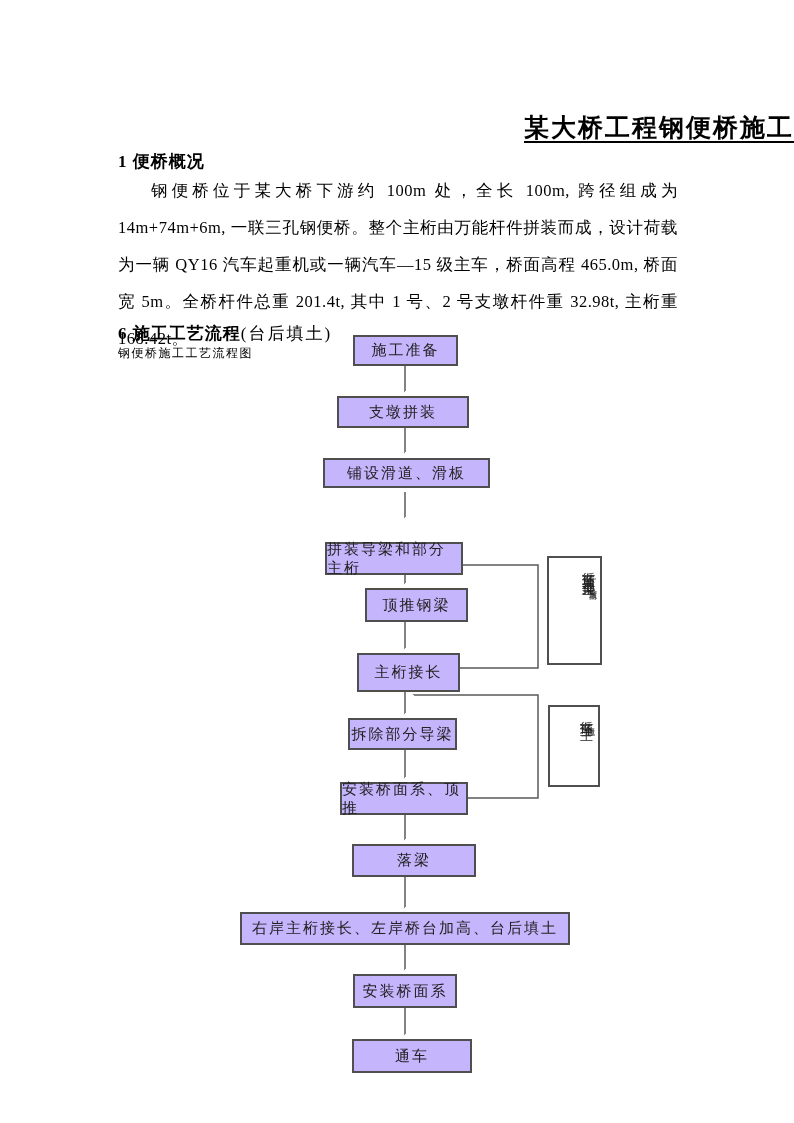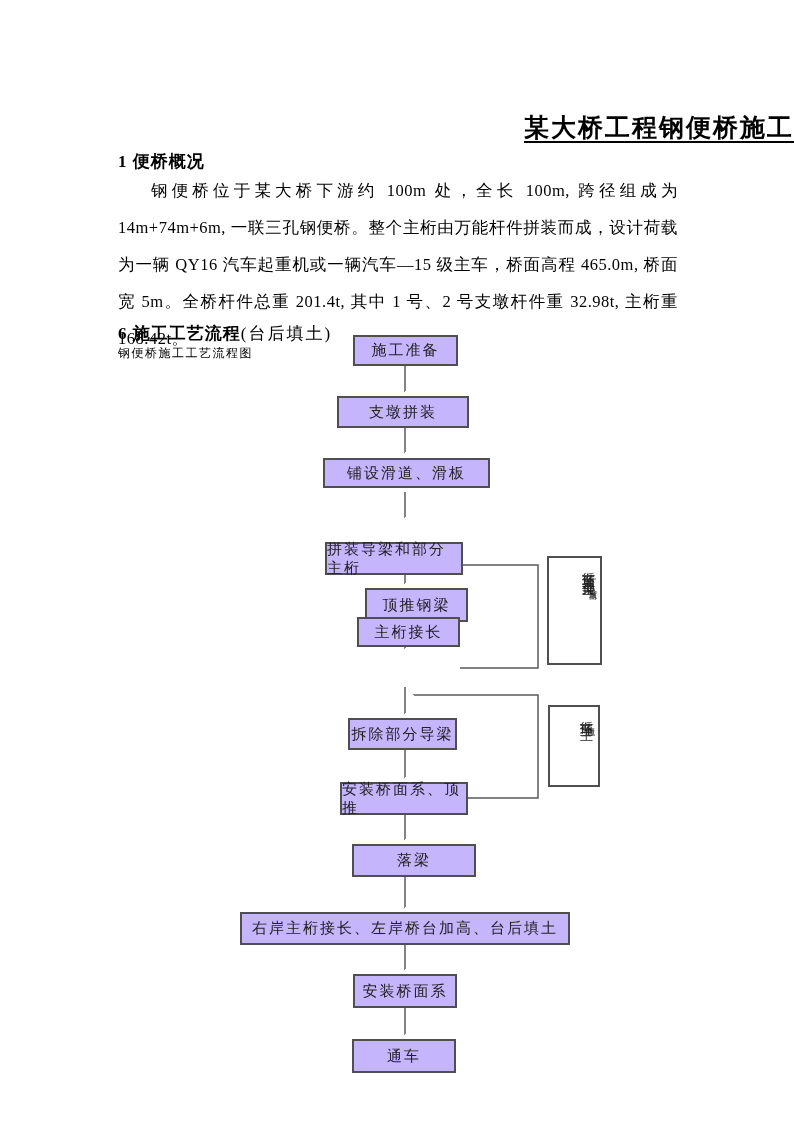--- a/index.html
+++ b/index.html
@@ -107,27 +107,27 @@
       <path d="M460 668 L538 668 L538 565 L414 565" marker-end="url(#arr)"></path>
       <path d="M468 798 L538 798 L538 695 L414 695" marker-end="url(#arr)"></path>
     </g>
   </svg>
 
   <div class="node" style="left:353px;top:335px;width:105px;height:31px;">施工准备</div>
   <div class="node" style="left:337px;top:396px;width:132px;height:32px;">支墩拼装</div>
   <div class="node" style="left:323px;top:458px;width:167px;height:30px;">铺设滑道、滑板</div>
   <div class="node" style="left:325px;top:522px;width:138px;height:33px;margin-top:20px;">拼装导梁和部分主桁</div>
   <div class="node" style="left:365px;top:588px;width:103px;height:34px;">顶推钢梁</div>
-  <div class="node" style="left:357px;top:617px;width:103px;height:30px;">主桁接长</div>
+  <div class="node" style="left:357px;top:653px;width:103px;height:39px;">主桁接长</div>
   <div class="node" style="left:348px;top:718px;width:109px;height:32px;">拆除部分导梁</div>
   <div class="node" style="left:340px;top:782px;width:128px;height:33px;">安装桥面系、顶推</div>
   <div class="node" style="left:352px;top:844px;width:124px;height:33px;">落梁</div>
   <div class="node" style="left:240px;top:912px;width:330px;height:33px;">右岸主桁接长、左岸桥台加高、台后填土</div>
   <div class="node" style="left:353px;top:974px;width:104px;height:34px;">安装桥面系</div>
-  <div class="node" style="left:352px;top:1039px;width:104px;height:34px;">通车</div>
+  <div class="node" style="left:352px;top:1039px;width:120px;height:34px;">通车</div>
 
   <div class="sidebox" style="left:547px;top:556px;width:55px;height:109px;">
     <span class="main">循环至导梁伸至</span>
     <span class="sub">1号支墩顶面</span>
   </div>
   <div class="sidebox" style="left:548px;top:705px;width:52px;height:82px;">
     <span class="main">循环至主</span>
     <span class="sub">桁就位</span>
   </div>
 

